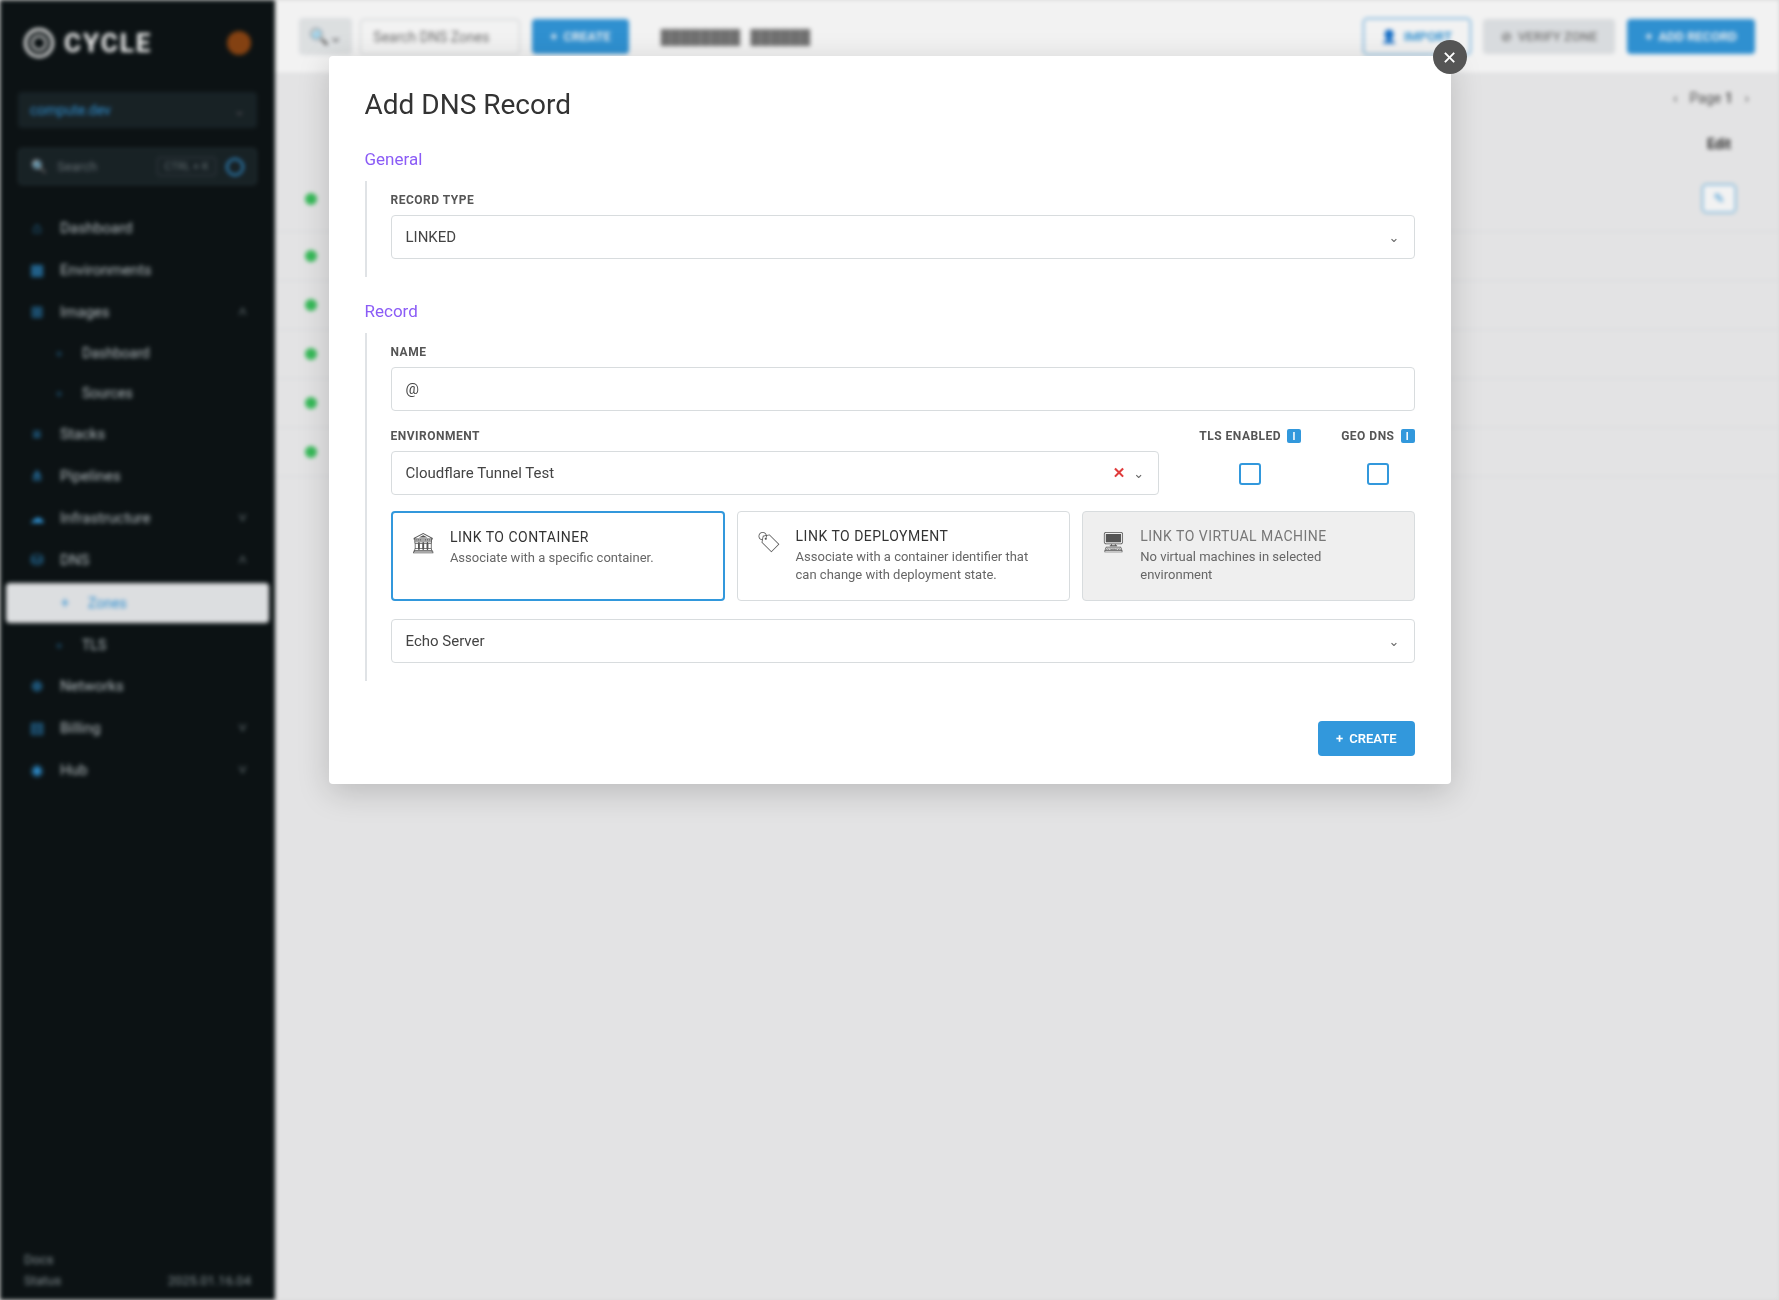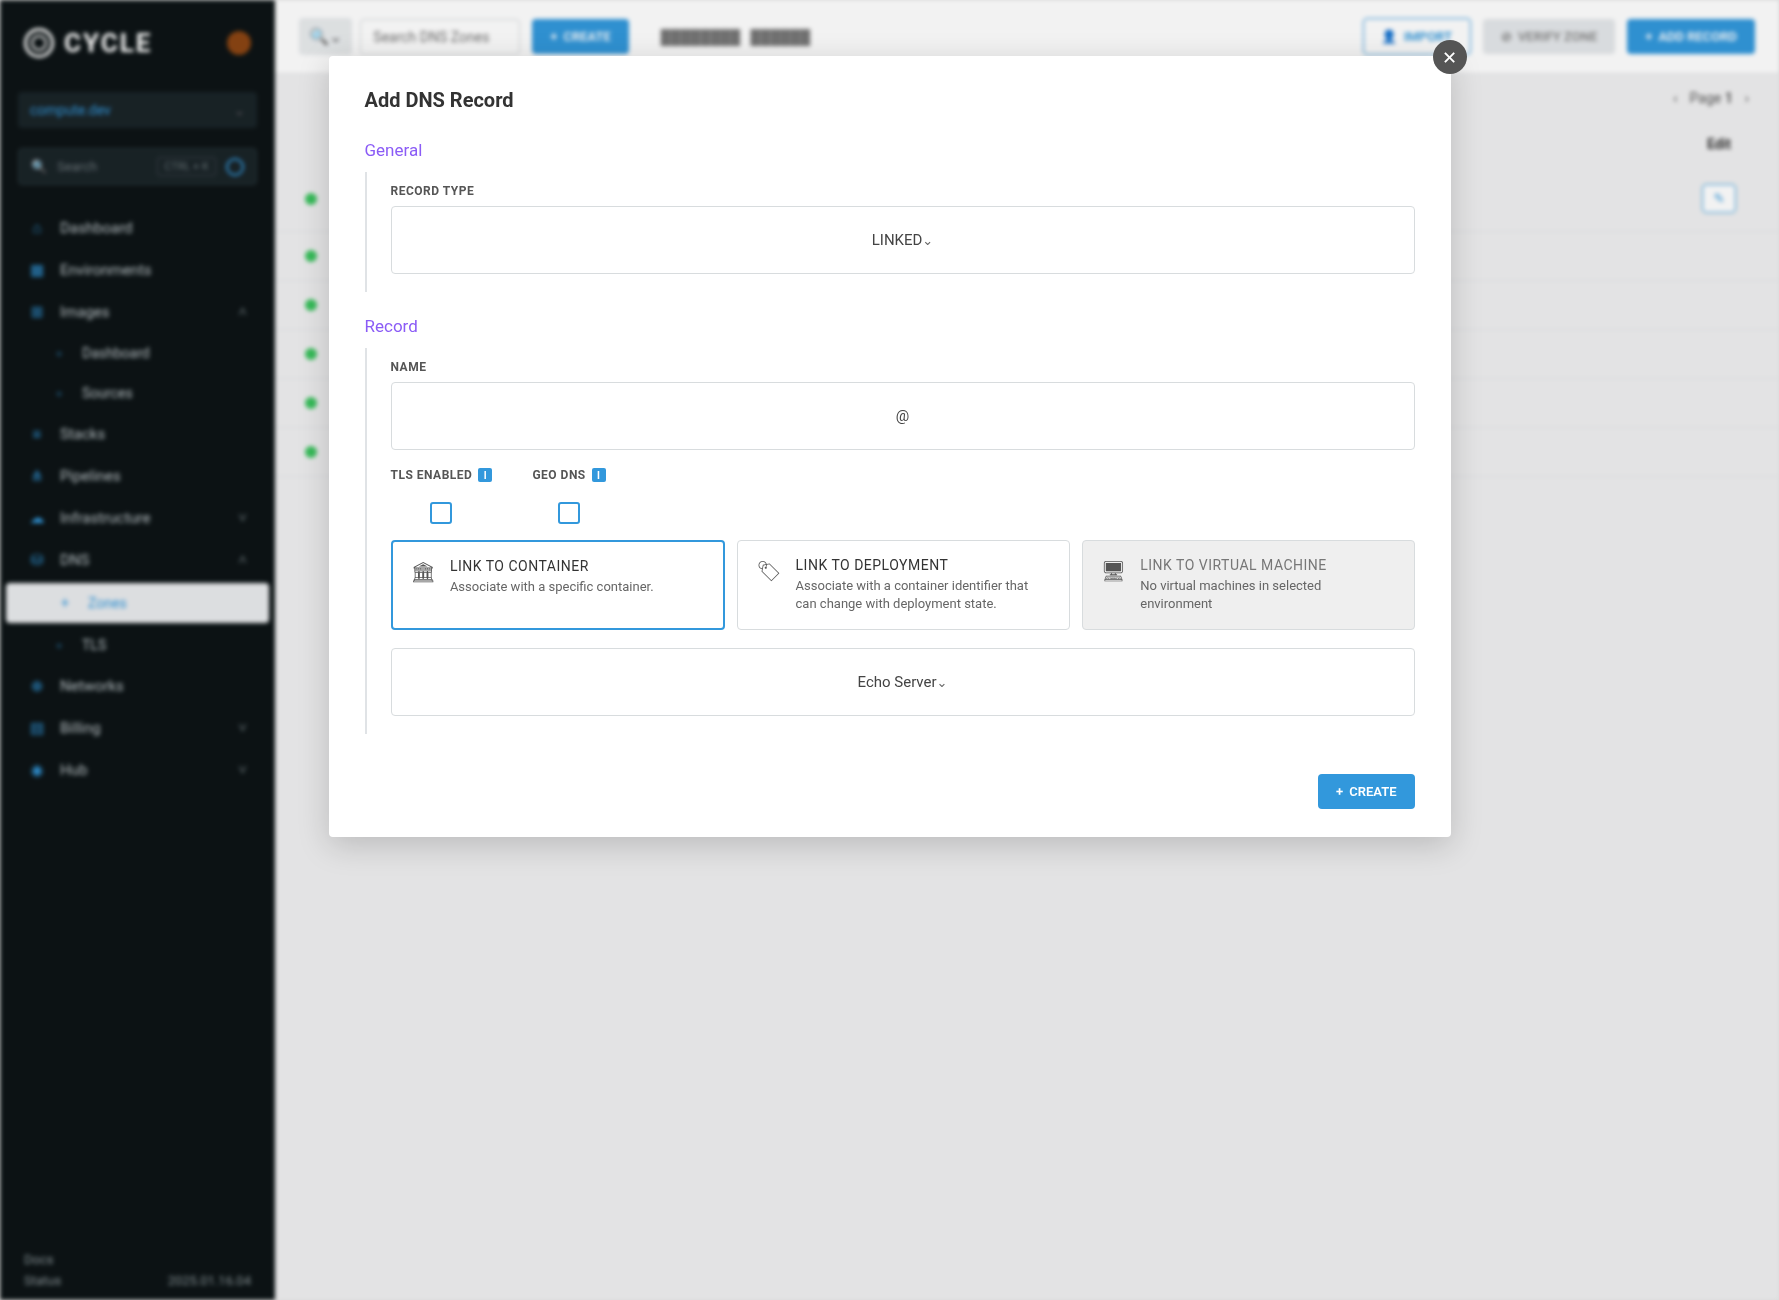--- a/index.html
+++ b/index.html
@@ -37,27 +37,27 @@
 .zone-row{display:flex;align-items:center;padding:18px 30px;border-bottom:1px solid #e4e6e8;gap:16px}
 .dot{width:12px;height:12px;background:#3ac45e;border-radius:50%}
 .pager{display:flex;align-items:center;gap:12px;padding:16px 30px;justify-content:flex-end;font-size:14px;color:#555}
 .table-head{display:flex;padding:14px 30px;font-weight:700;font-size:14px;justify-content:flex-end;color:#333}
 .edit-col{width:60px;text-align:center}
 .edit-btn{border:1px solid #3298dc;padding:6px 10px;border-radius:4px;color:#3298dc;background:#fff}
 
 .overlay{position:absolute;inset:0;background:rgba(0,0,0,0.05);display:flex;align-items:flex-start;justify-content:center;padding-top:56px}
 .modal{width:1122px;background:#fff;border-radius:4px;padding:32px 36px 28px;position:relative;box-shadow:0 8px 32px rgba(0,0,0,0.18)}
 .close{position:absolute;top:-16px;right:-16px;width:34px;height:34px;background:#555;color:#fff;border-radius:50%;display:flex;align-items:center;justify-content:center;font-size:18px;cursor:pointer}
-.modal h1{font-size:20px;font-weight:700;color:#333;margin-bottom:28px}
+.modal h1{font-size:28px;font-weight:400;color:#333;margin-bottom:28px}
 .section-title{font-size:17px;color:#8b5cf6;margin-bottom:12px}
 .field-group{border-left:2px solid #e0e3e6;padding:12px 0 18px 24px;margin-bottom:24px}
 .label{font-size:12px;font-weight:700;letter-spacing:0.5px;color:#555;text-transform:uppercase;margin-bottom:8px;display:flex;align-items:center;gap:6px}
 .req{color:#e03c3c}
 .info{width:14px;height:14px;background:#3298dc;color:#fff;border-radius:2px;font-size:10px;display:inline-flex;align-items:center;justify-content:center;font-weight:700}
-.select,.input{width:100%;border:1px solid #d8dcde;padding:24px 14px;border-radius:4px;font-size:15px;color:#444;background:#fff;display:flex;align-items:center;justify-content:center}
+.select,.input{width:100%;border:1px solid #d8dcde;padding:12px 14px;border-radius:4px;font-size:15px;color:#444;background:#fff;display:flex;align-items:center;justify-content:space-between}
 .chvd{color:#666;font-size:13px}
 .row-flex{display:flex;gap:40px;align-items:flex-start}
 .col-env{flex:1}
 .col-chk{display:flex;flex-direction:column;align-items:center;gap:12px}
 .chk{width:22px;height:22px;border:2px solid #3298dc;border-radius:3px;background:#fff}
 .clear-x{color:#e03c3c;font-weight:700;margin-right:8px}
 .link-opts{display:flex;gap:12px;margin-top:16px}
 .link-card{flex:1;border:1px solid #d8dcde;border-radius:4px;padding:16px 18px;display:flex;gap:14px;align-items:flex-start;cursor:pointer}
 .link-card.sel{border:2px solid #3298dc}
 .link-card.dis{background:#efefef;color:#888;cursor:default}
@@ -222,20 +222,27 @@
     </div>
 
     <div class="section-title">Record</div>
     <div class="field-group">
       <div class="label">NAME</div>
       <div class="input">
         <span>@</span>
       </div>
 
       <div class="row-flex" style="margin-top:18px">
+        <div class="col-env">
+          <div class="label">ENVIRONMENT</div>
+          <div class="select">
+            <span>Cloudflare Tunnel Test</span>
+            <span><span class="clear-x">✕</span><span class="chvd">⌄</span></span>
+          </div>
+        </div>
         <div class="col-chk">
           <div class="label">
               <span>TLS ENABLED</span>
               <span class="info">i</span>
             </div>
           <div class="chk"></div>
         </div>
         <div class="col-chk">
           <div class="label">
               <span>GEO DNS</span>

